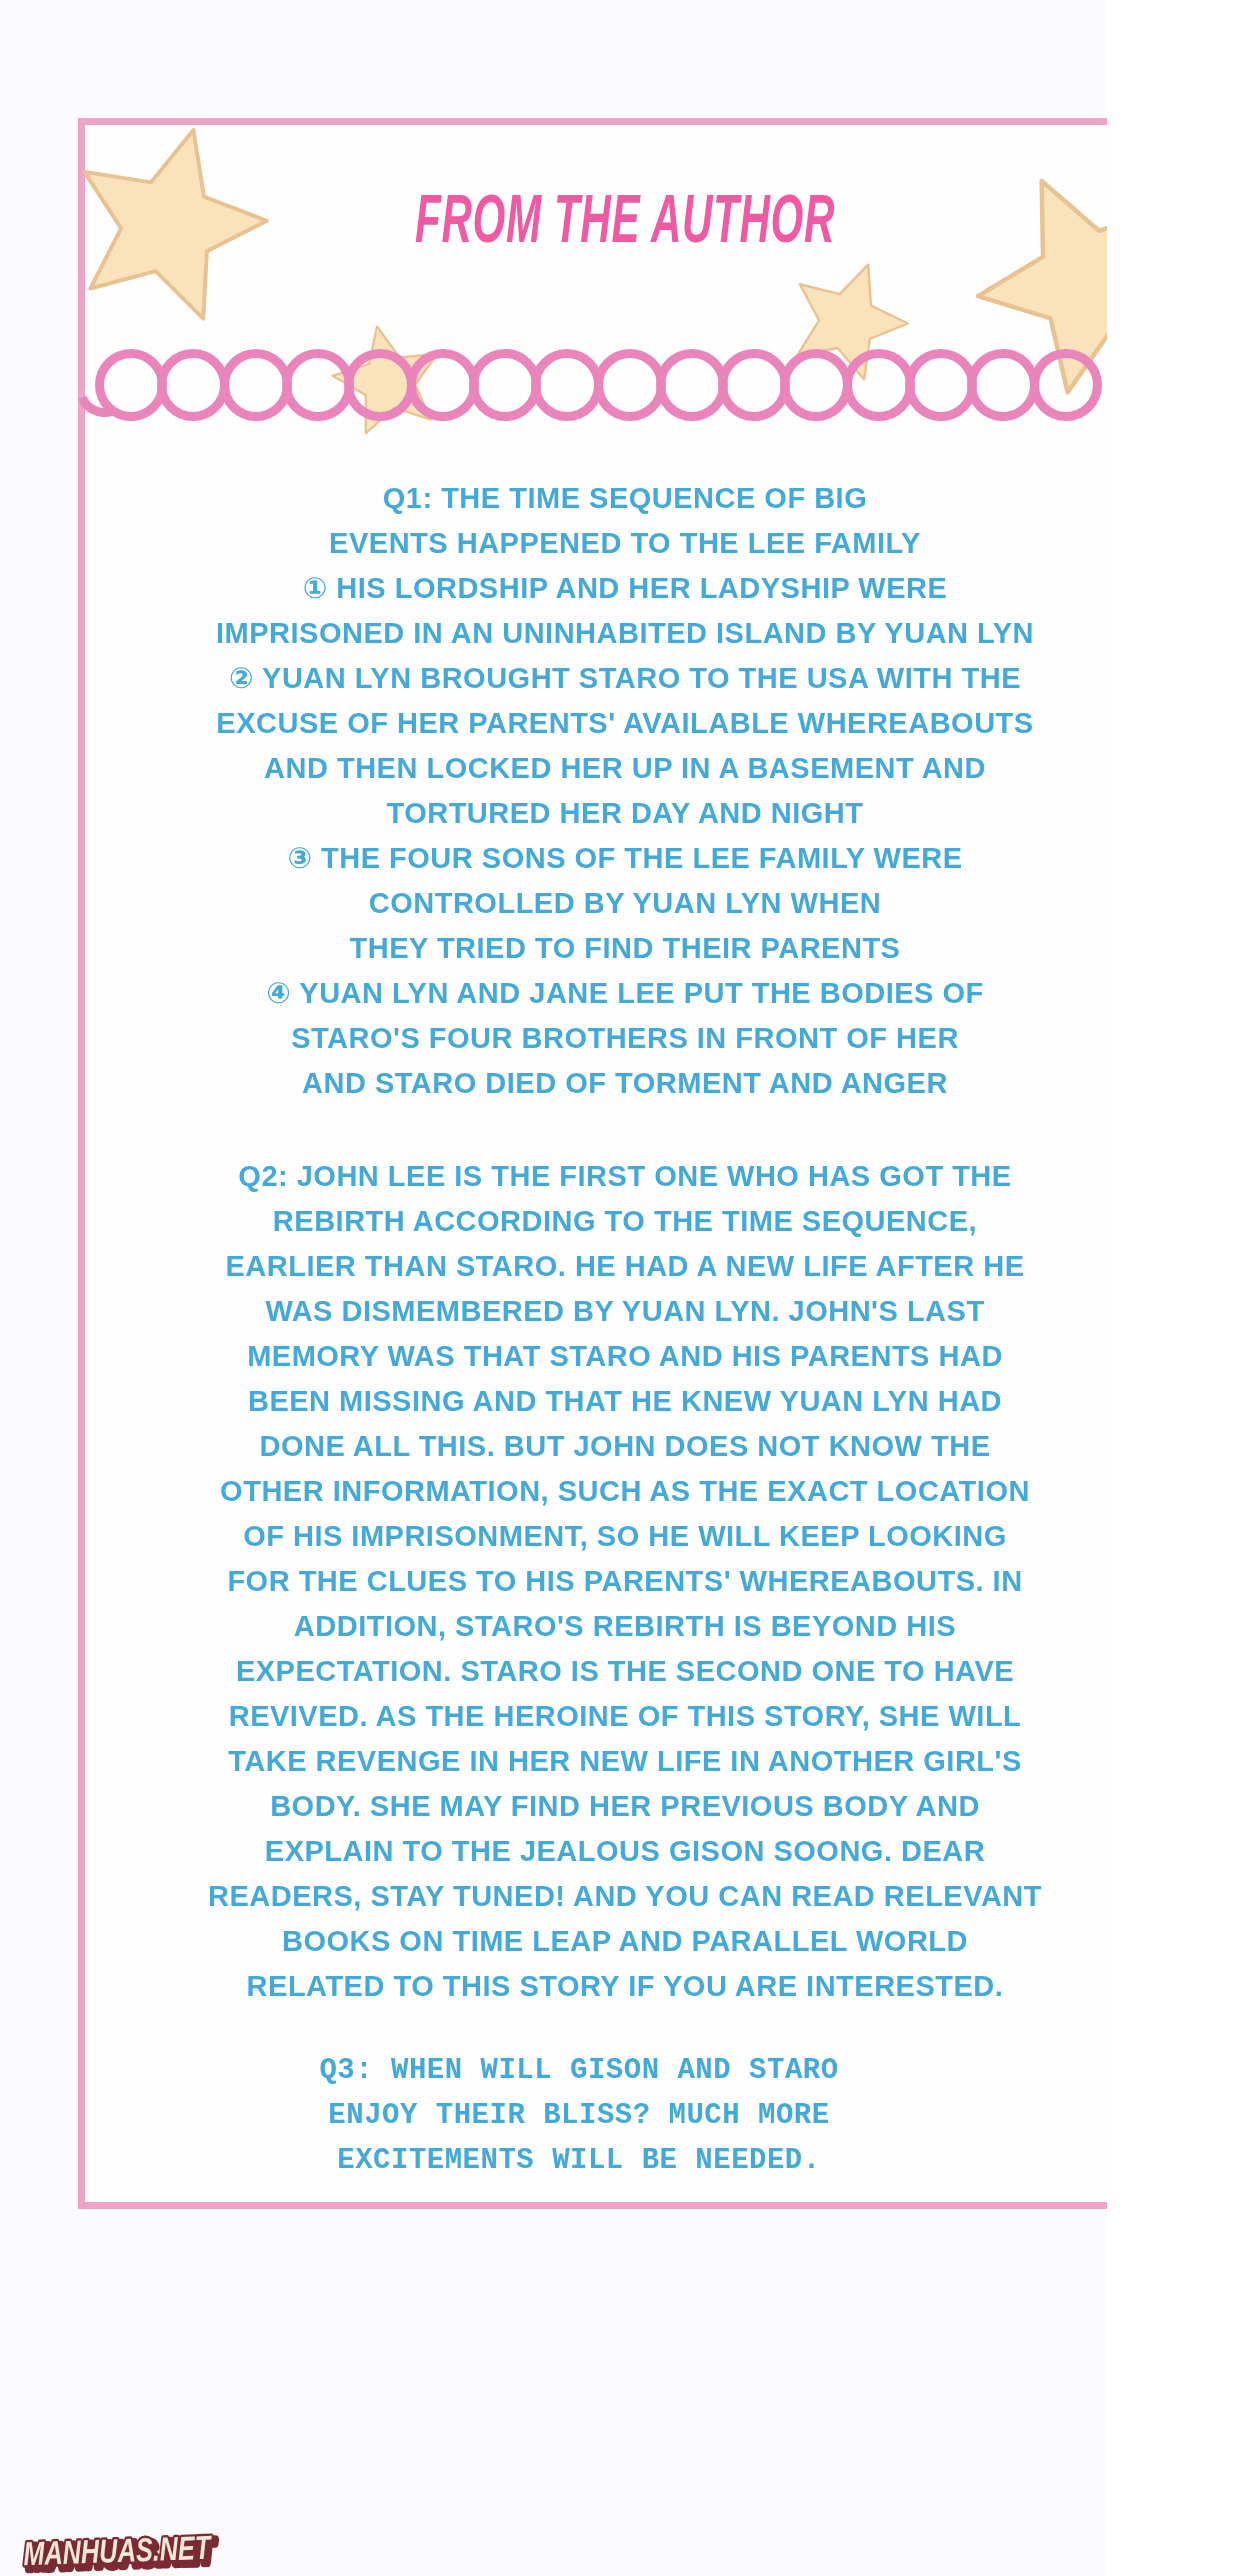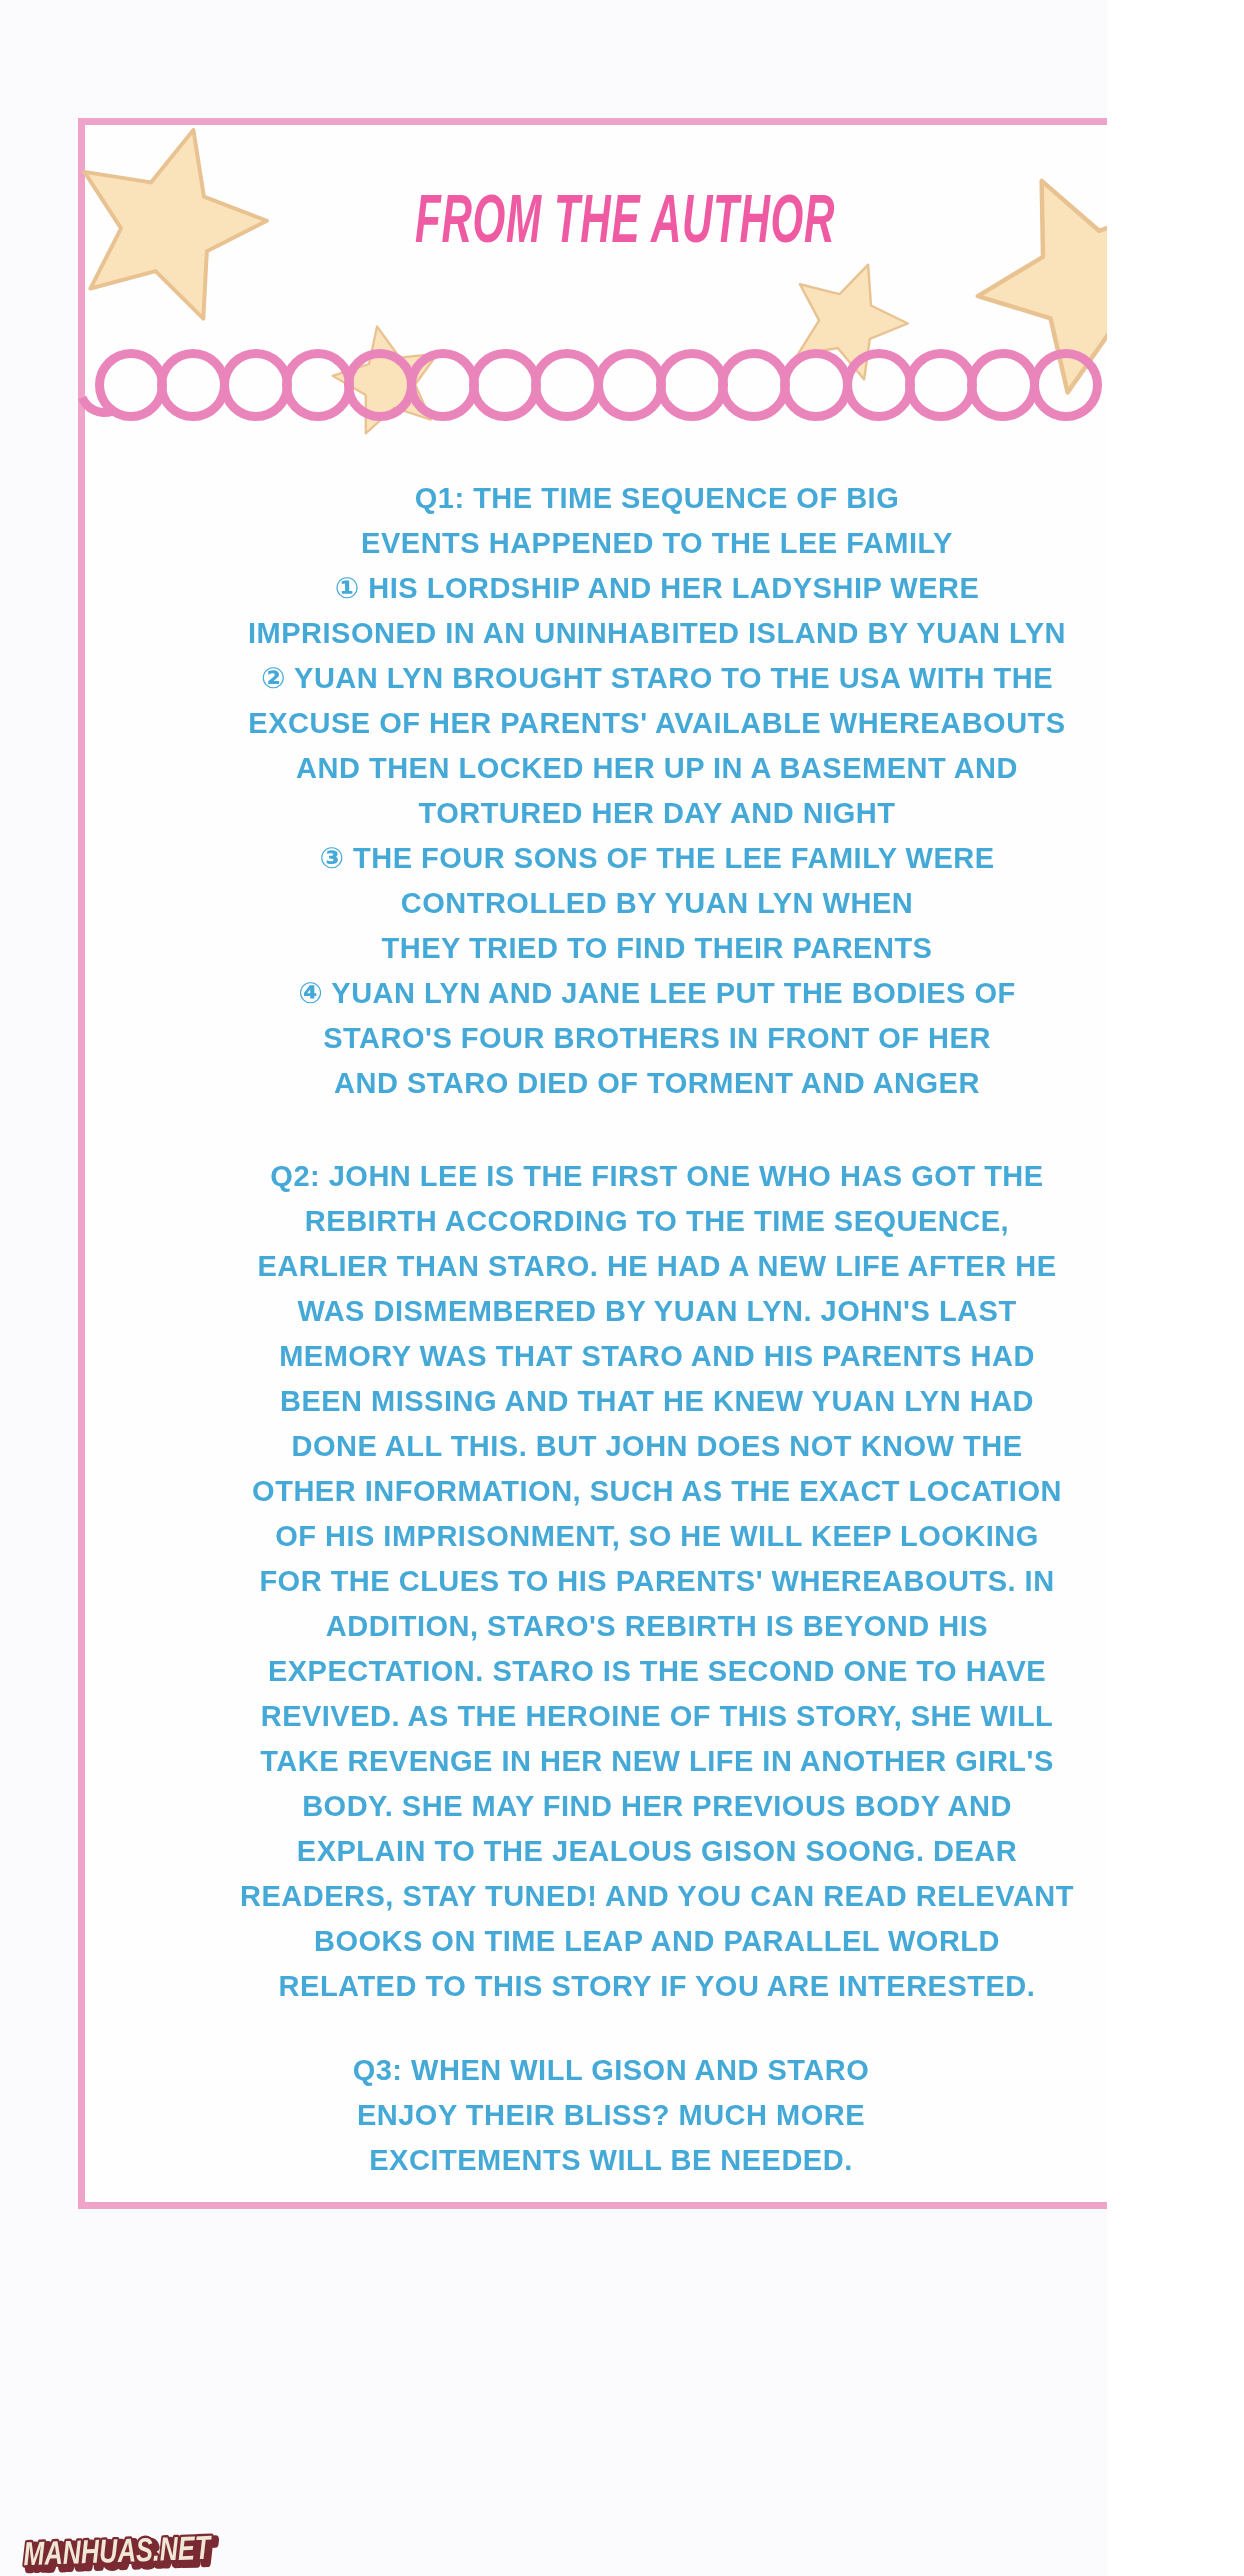--- a/index.html
+++ b/index.html
@@ -42,24 +42,24 @@
   
   .title{position:absolute;left:78px;top:184px;width:1094px;z-index:3;
          text-align:center;font-size:68px;line-height:68px;font-weight:bold;font-style:italic;
          color:var(--title-pink);letter-spacing:1px;transform:scaleX(.62);transform-origin:50% 50%;
          white-space:nowrap;}
 
   
   .qblock{position:absolute;left:86px;width:1078px;z-index:3;box-sizing:border-box;
           color:var(--text-cyan);font-weight:bold;font-size:29px;line-height:45px;
           letter-spacing:0.5px;text-align:center;white-space:pre-line;
-          font-family:"Liberation Sans","DejaVu Sans",sans-serif;margin-left:32px;}
+          font-family:"Liberation Sans","DejaVu Sans",sans-serif;}
   .q1{top:476px;}
   .q2{top:1154px;}
-  .q3{top:2048px;padding-right:92px;}
+  .q3{top:2048px;padding-right:92px;font-family:Liberation Mono, monospace;}
 
   
   .lav{position:absolute;background:var(--lavender);z-index:4;}
   .lav-main{left:1171px;top:146px;width:23.4px;height:2063px;}
   .lav-a{left:1171px;top:243px;width:37px;height:115px;}
   .lav-b{left:1171px;top:358px;width:32px;height:97px;}
 
   
   .watermark{position:absolute;left:1116px;top:2101px;z-index:5;
              color:var(--watermark-gray);font-weight:bold;font-size:17.5px;

